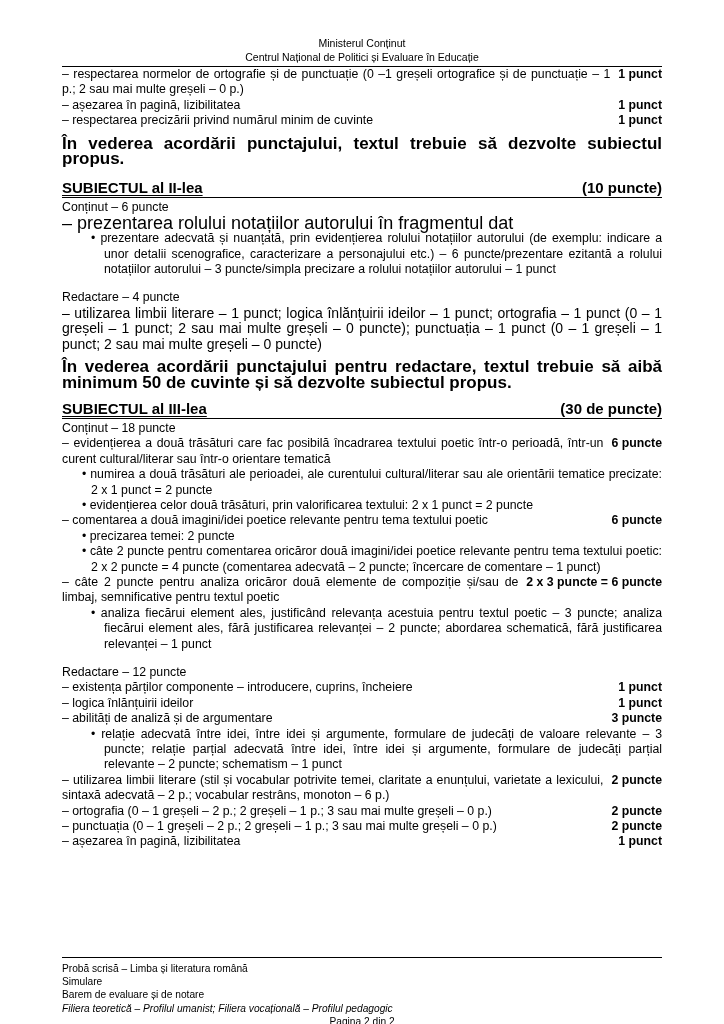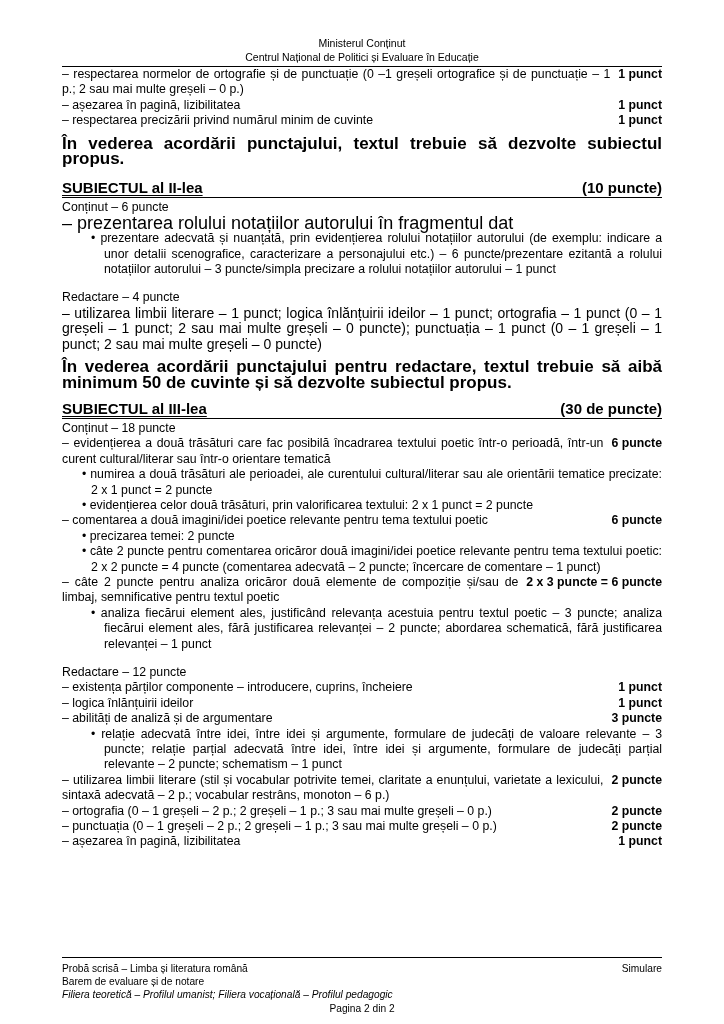--- a/index.html
+++ b/index.html
@@ -119,20 +119,21 @@
     top: 957px;
     width: 600px;
     border-top: 1.1px solid #000;
     padding-top: 4px;
     font-size: 10.2px;
     line-height: 13.2px;
   }
   .footer-row {
     display: flex;
     justify-content: space-between;
+    flex-direction: column;
   }
   .footer .ital { font-style: italic; }
   .footer .pagenum {
     text-align: center;
     margin-top: 0px;
   }
 </style>
 </head>
 <body>
 

